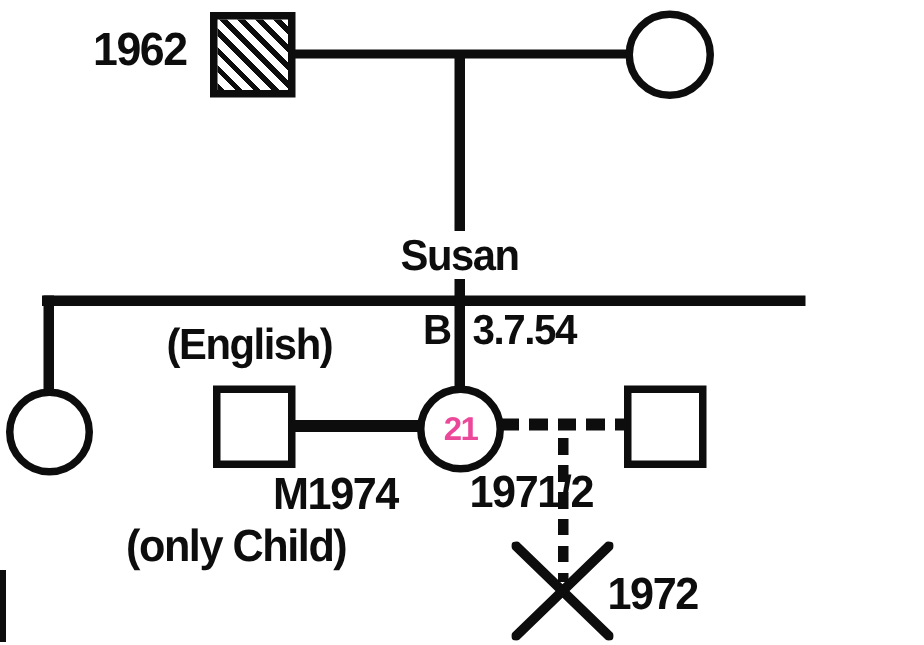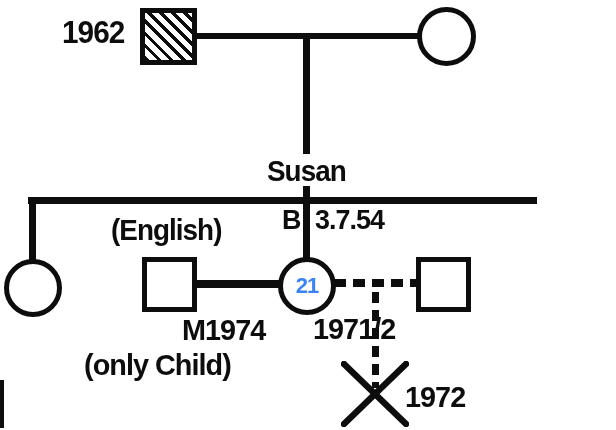--- a/index.html
+++ b/index.html
@@ -40,21 +40,21 @@
   }
   .dash-v {
     background: repeating-linear-gradient(180deg, #0d0d0d 0 11px, transparent 11px 18px);
   }
   .age-label {
     position: absolute;
     inset: 0;
     display: flex;
     align-items: center;
     justify-content: center;
-    color: #3b82f6;
+    color: #ec4899;
     font-weight: bold;
     font-size: 22px;
     letter-spacing: -1px;
     transform: none;
   }
 </style>
 </head>
 <body>
 
 <div class="stage">

